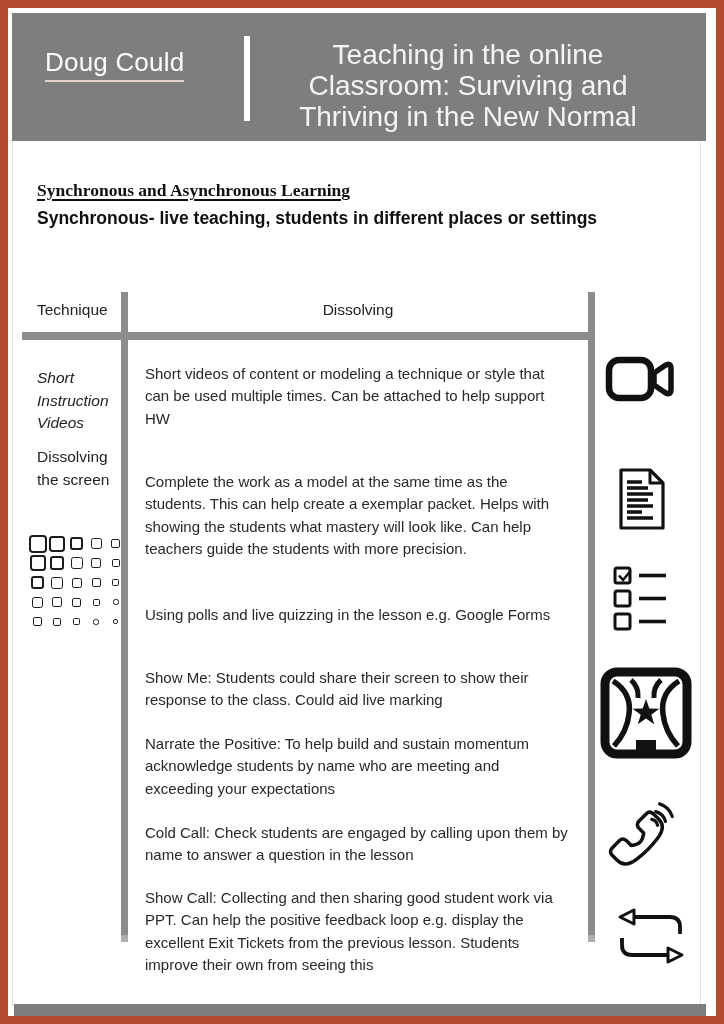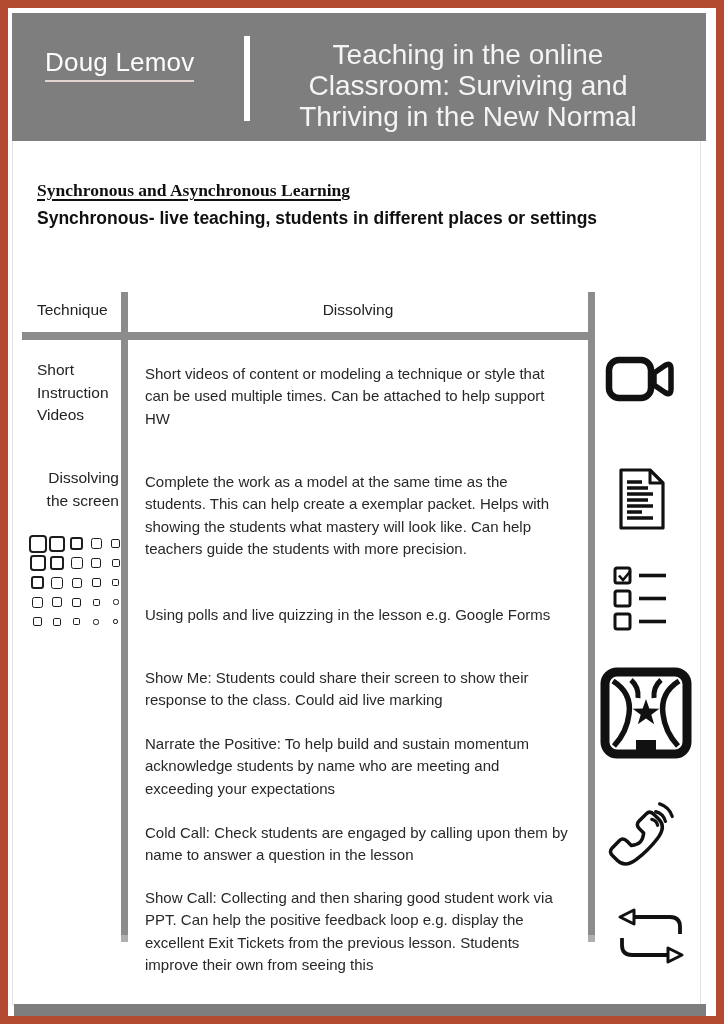--- a/index.html
+++ b/index.html
@@ -40,37 +40,37 @@
   .intro .underlined { text-decoration:underline; text-decoration-thickness:2px; text-underline-offset:3px;font-family:Liberation Serif, serif; }
   .vbar { position:absolute; width:7px; top:292px; height:650px;
     background:linear-gradient(to bottom, var(--bar,#8c8c8c) 643px, #aeaeae 643px); z-index:3; }
   .vbar.left { left:121px; }
   .vbar.right { left:588px; }
   .hbar { position:absolute; left:22px; top:332px; width:572px; height:8px; background:var(--bar,#8c8c8c); z-index:3; }
   .col-header { position:absolute; top:301px; font-size:15.5px; color:#222; z-index:2; }
   .col-header.technique { left:37px; }
   .col-header.description { left:128px; width:460px; text-align:center; }
   .tech-cell { position:absolute; left:37px; width:82px; font-size:15.5px; line-height:22.5px; color:#232323; z-index:2; }
-  .tech-1 { top:359px; }
-  .tech-2 { top:467px;text-align:right; }
+  .tech-1 { top:367px;font-style:italic; }
+  .tech-2 { top:446px; }
   .dissolve-grid { position:absolute; left:28px; top:534px; width:100px; height:100px; z-index:2; }
   .dg { position:absolute; border-style:solid; border-color:#1c1c1c; }
   .desc { position:absolute; left:145px; width:424px; font-size:15px; line-height:22.3px; color:#282828; z-index:2; }
   .icon { position:absolute; z-index:2; }
   .icon svg { display:block; }
   .footer { position:absolute; left:14px; top:1004px; width:692px; height:20px; background:var(--header_bg,#7e7e7e); z-index:4; }
 </style>
 </head>
 <body>
 
 <div class="page">
   <div class="content-frame"></div>
 
   <div class="header">
-    <div class="author"><span>Doug Lemov</span></div>
+    <div class="author"><span>Doug Could</span></div>
     <div class="header-divider"></div>
     <div class="header-title">Teaching in the online Classroom: Surviving and Thriving in the New Normal</div>
   </div>
 
   <div class="intro">
     <div class="underlined">Synchronous and Asynchronous Learning</div>
     <div>Synchronous- live teaching, students in different places or settings</div>
   </div>
 
   <div class="vbar left"></div>

